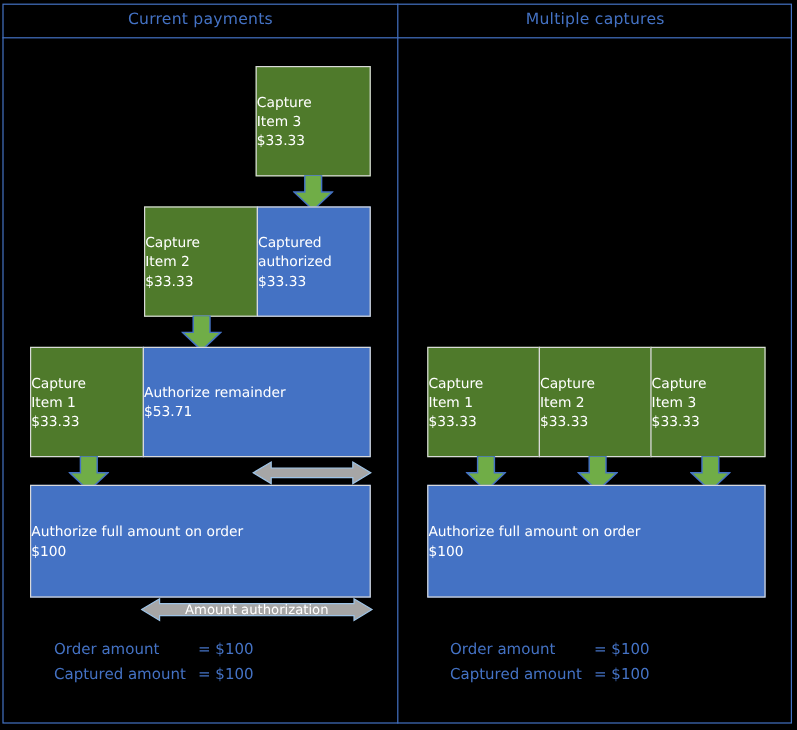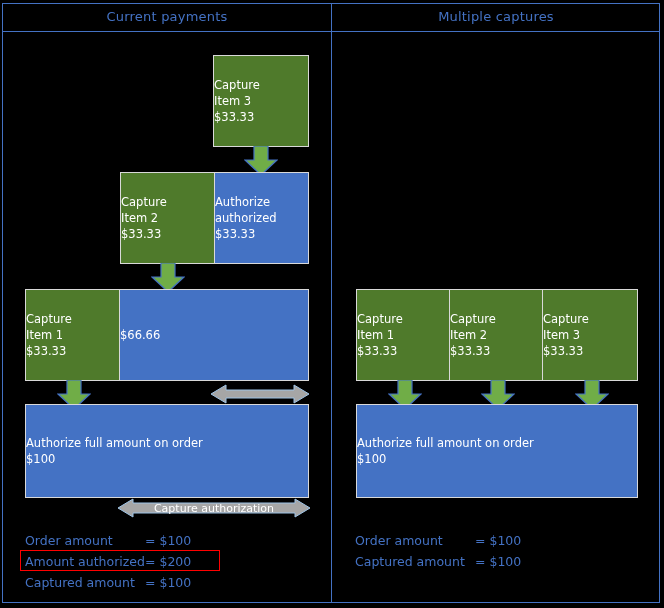--- a/index.html
+++ b/index.html
@@ -104,20 +104,21 @@
     color: #FFFFFF;
     font-size: 11px;
     white-space: nowrap;
   }
 
   
   .legend {
     position: absolute;
     color: #4472C4;
     font-size: 12.5px;
+    margin-left: 20px;
   }
   .legend-row {
     position: relative;
     height: 21px;
     line-height: 21px;
     white-space: nowrap;
     box-sizing: border-box;
     padding: 0 4px;
     border: 1px solid transparent;
   }
@@ -148,38 +149,39 @@
       <polygon points="10,0 24,0 24,14 33,14 17,29 1,14 10,14" fill="#70AD47" stroke="#4472C4" stroke-width="1.2"></polygon>
     </svg>
   </div>
 
   <div class="box green" style="left:120px; top:172px; width:95px; height:92px;">
     <span class="ln">Capture</span>
     <span class="ln">Item 2</span>
     <span class="ln">$33.33</span>
   </div>
   <div class="box blue" style="left:214px; top:172px; width:95px; height:92px;">
-    <span class="ln">Authorize</span>
+    <span class="ln">Captured</span>
     <span class="ln">authorized</span>
     <span class="ln">$33.33</span>
   </div>
 
   <div class="arrow-down" style="left:151px; top:263px;">
     <svg viewBox="0 0 34 30" preserveAspectRatio="none">
       <polygon points="10,0 24,0 24,14 33,14 17,29 1,14 10,14" fill="#70AD47" stroke="#4472C4" stroke-width="1.2"></polygon>
     </svg>
   </div>
 
   <div class="box green" style="left:25px; top:289px; width:95px; height:92px;">
     <span class="ln">Capture</span>
     <span class="ln">Item 1</span>
     <span class="ln">$33.33</span>
   </div>
   <div class="box blue" style="left:119px; top:289px; width:190px; height:92px;">
-    <span class="ln">$66.66</span>
+    <span class="ln">Authorize remainder</span>
+    <span class="ln">$53.71</span>
   </div>
 
   <div class="arrow-down" style="left:57px; top:380px;">
     <svg viewBox="0 0 34 30" preserveAspectRatio="none">
       <polygon points="10,0 24,0 24,14 33,14 17,29 1,14 10,14" fill="#70AD47" stroke="#4472C4" stroke-width="1.2"></polygon>
     </svg>
   </div>
 
   <div class="arrow-dbl" style="left:210px; top:383px; width:100px;">
     <svg viewBox="0 0 100 22" preserveAspectRatio="none">
@@ -189,29 +191,26 @@
 
   <div class="box blue" style="left:25px; top:404px; width:284px; height:94px;">
     <span class="ln">Authorize full amount on order</span>
     <span class="ln">$100</span>
   </div>
 
   <div class="arrow-dbl" style="left:117px; top:497px; width:194px;">
     <svg viewBox="0 0 194 22" preserveAspectRatio="none">
       <polygon points="1,11 16,2 16,6 178,6 178,2 193,11 178,20 178,16 16,16 16,20" fill="#A6A6A6" stroke="#9DC3E6" stroke-width="1"></polygon>
     </svg>
-    <div class="lbl">Capture authorization</div>
+    <div class="lbl">Amount authorization</div>
   </div>
 
   <div class="legend" style="left:20px; top:529px; width:200px;">
     <div class="legend-row">
       <span class="lbl" style="width:120px;">Order amount</span><span class="val">= $100</span>
-    </div>
-    <div class="legend-row boxed">
-      <span class="lbl" style="width:120px;">Amount authorized</span><span class="val">= $200</span>
     </div>
     <div class="legend-row">
       <span class="lbl" style="width:120px;">Captured amount</span><span class="val">= $100</span>
     </div>
   </div>
 
   <div class="box green" style="left:356px; top:289px; width:94px; height:92px;">
     <span class="ln">Capture</span>
     <span class="ln">Item 1</span>
     <span class="ln">$33.33</span>

